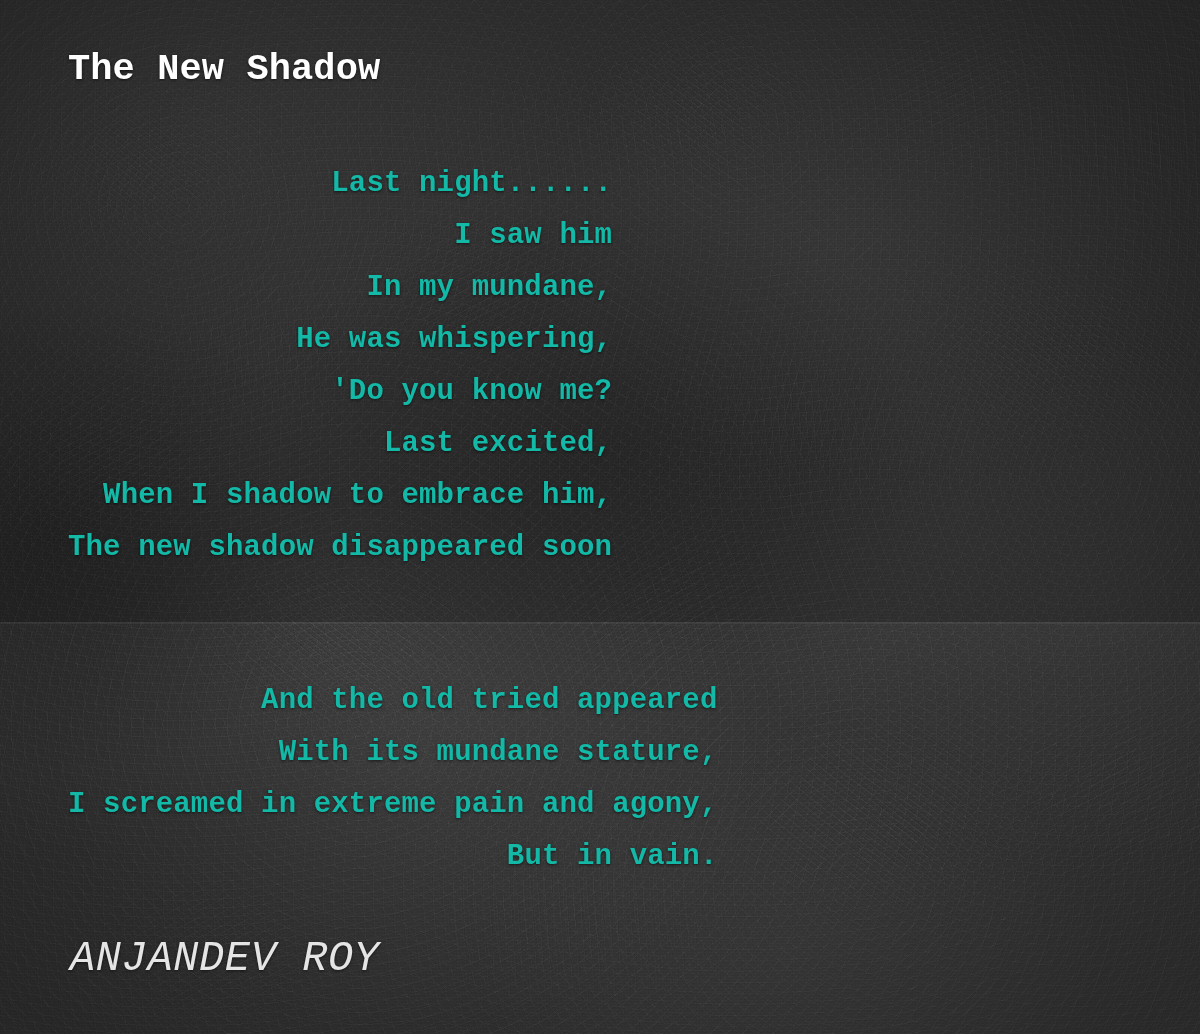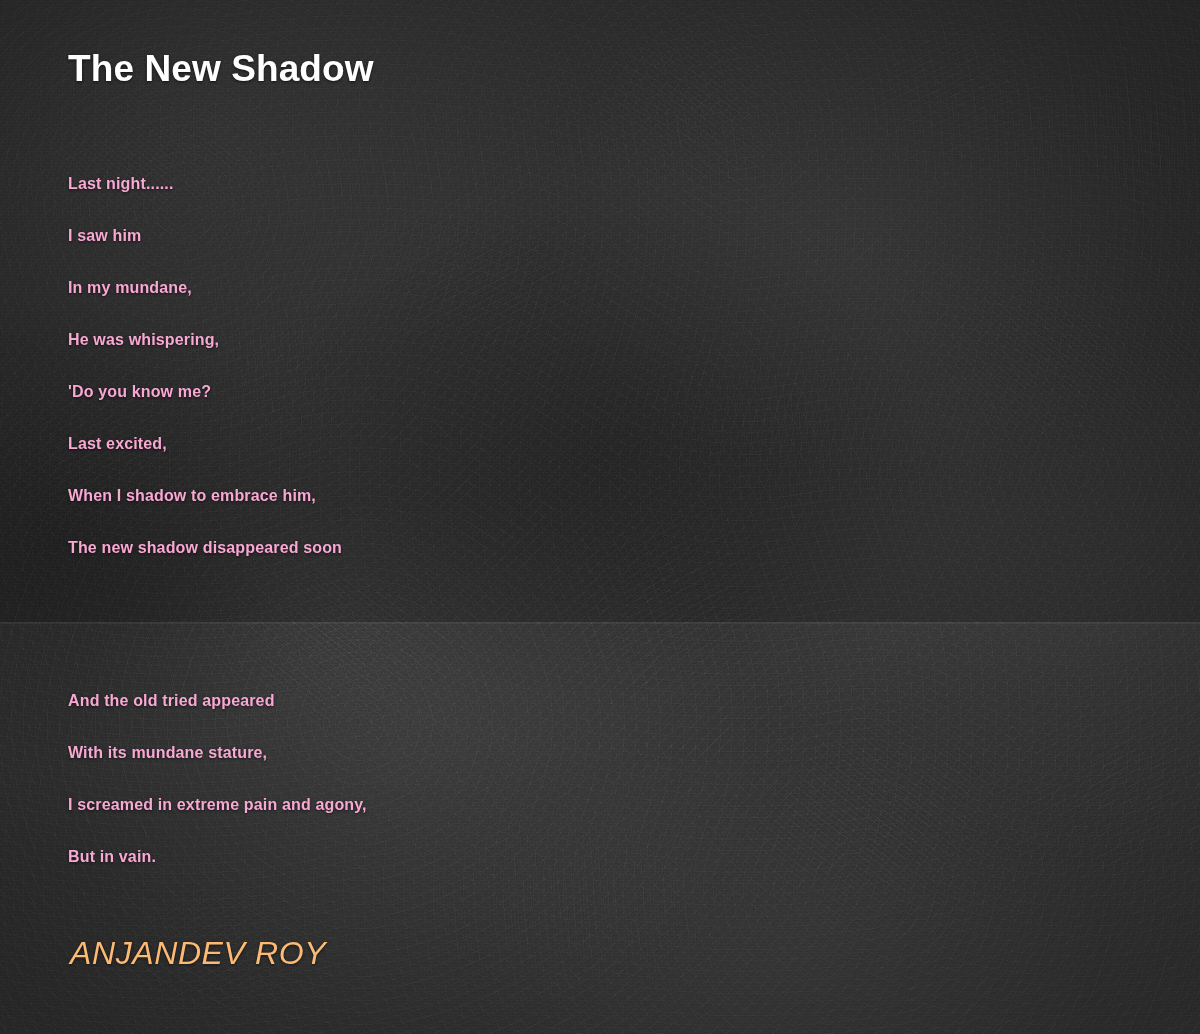--- a/index.html
+++ b/index.html
@@ -7,21 +7,21 @@
     margin: 0;
     padding: 0;
     background: #2f2f2f;
   }
   #poem-card {
     position: relative;
     width: 1200px;
     height: 1034px;
     overflow: hidden;
     background-color: #3a3a3a;
-    font-family: Liberation Sans, sans-serif;
+    font-family: Liberation Mono, monospace;
     -webkit-font-smoothing: antialiased;
   }
 
   
   .tex {
     position: absolute;
     left: 0; top: 0;
     width: 100%; height: 100%;
     pointer-events: none;
   }
@@ -164,36 +164,37 @@
     text-shadow: 0 1px 3px rgba(0,0,0,0.65);
     white-space: nowrap;
   }
   .stanza {
     position: absolute;
     left: 68px;
   }
   #stanza-1 { top: 158px; }
   #stanza-2 { top: 675px; }
   .poem-line {
-    font-size: 16px;
+    font-size: 29px;
     font-weight: bold;
-    color: #f9a8d4;
+    color: #14b8a6;
     line-height: 52px;
     letter-spacing: 0.15px;
     white-space: nowrap;
     text-shadow: 0 1px 3px rgba(0,0,0,0.6);
+    text-align: right;
   }
   #poem-author {
     position: absolute;
     left: 70px;
     top: 935px;
-    font-size: 32px;
+    font-size: 42px;
     font-style: italic;
     font-weight: normal;
-    color: #fdba74;
+    color: #e5e5e5;
     letter-spacing: 0.6px;
     white-space: nowrap;
     text-shadow: 0 1px 3px rgba(0,0,0,0.55);
   }
 </style>
 </head>
 <body>
 
 <div id="poem-card" style="width: 1200px; height: 1034px; background-color: rgb(58, 58, 58);">
 

